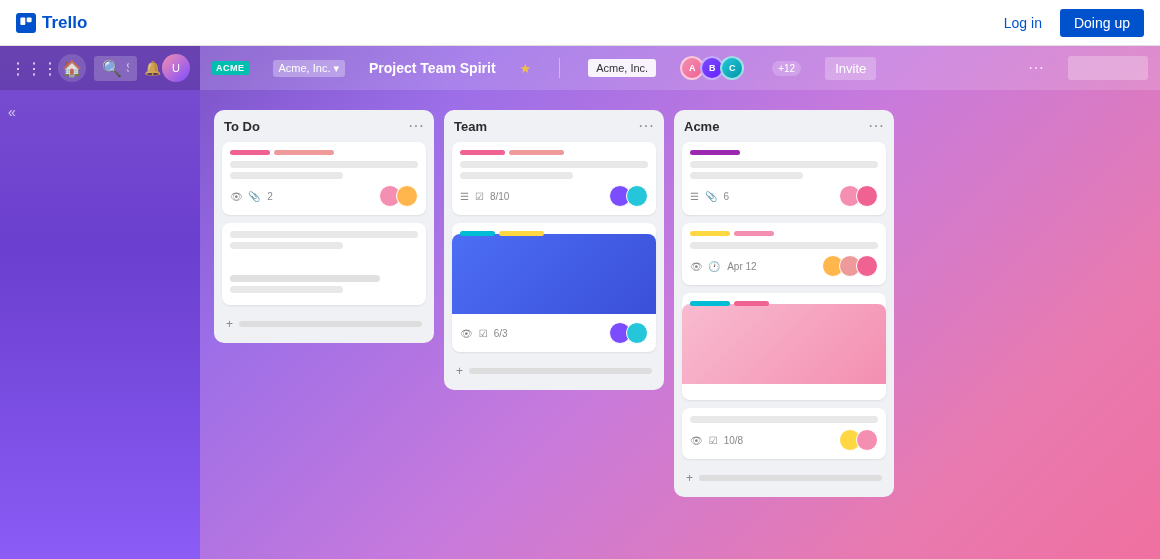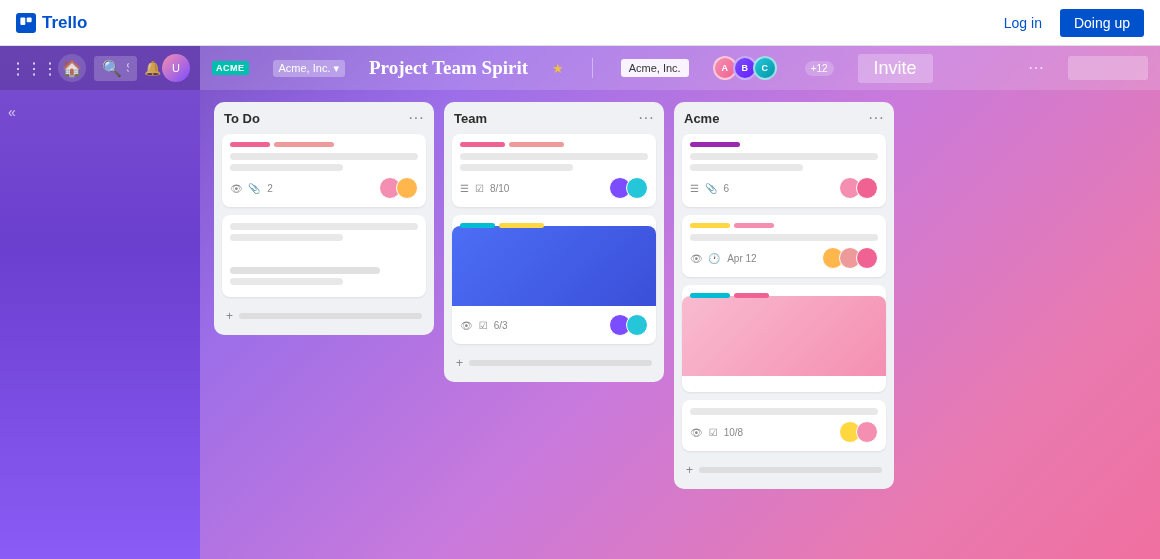--- a/index.html
+++ b/index.html
@@ -104,42 +104,42 @@
     .board-acme-badge {
       background: #00bfae; color: #fff; font-size: 9px; font-weight: 700;
       padding: 2px 4px; border-radius: 2px; letter-spacing: 0.5px;
     }
     .board-workspace-icon {
       background: rgba(255,255,255,0.3); border-radius: 3px;
       padding: 2px 6px; color: #fff; font-size: 11px; cursor: pointer;
       display: flex; align-items: center; gap: 3px;
     }
     .board-title {
-      color: #fff; font-weight: 700; font-size: 19px; font-family: Liberation Serif, serif;
+      color: #fff; font-weight: 700; font-size: 14px;
     }
     .board-star { color: #f0c040; font-size: 13px; cursor: pointer; }
     .board-divider { width: 1px; height: 20px; background: rgba(255,255,255,0.4); margin: 0 4px; }
     .board-workspace-btn {
       background: rgba(255,255,255,0.9); color: #333; font-size: 11px;
       border-radius: 3px; padding: 3px 8px; cursor: pointer; font-weight: 500;
     }
     .avatar-group { display: flex; }
     .avatar-sm {
       width: 24px; height: 24px; border-radius: 50%; border: 2px solid rgba(255,255,255,0.6);
       margin-left: -4px; object-fit: cover; display: flex; align-items: center; justify-content: center;
       font-size: 9px; color: #fff; font-weight: 600;
     }
     .avatar-sm:first-child { margin-left: 0; }
     .board-more-count {
       background: rgba(255,255,255,0.2); color: #fff; font-size: 10px;
       border-radius: 12px; padding: 2px 6px; margin-left: 4px;
     }
     .board-invite-btn {
-      background: rgba(255,255,255,0.25); color: #fff; font-size: 18px;
-      border-radius: 3px; padding: 4px 16px; cursor: pointer; border: none;
+      background: rgba(255,255,255,0.25); color: #fff; font-size: 13px;
+      border-radius: 3px; padding: 4px 10px; cursor: pointer; border: none;
     }
     .board-more-btn {
       color: rgba(255,255,255,0.8); font-size: 16px; cursor: pointer;
       margin-left: auto;
     }
     .board-search-box {
       background: rgba(255,255,255,0.25); border-radius: 3px; width: 80px; height: 24px;
     }
 
     
@@ -162,20 +162,21 @@
 
     
     .list {
       background: #f0f1f4;
       border-radius: 10px;
       width: 220px;
       flex-shrink: 0;
       padding: 8px;
       max-height: 460px;
       overflow-y: auto;
+      margin-top: 8px;
     }
     .list-header {
       display: flex; align-items: center; justify-content: space-between;
       margin-bottom: 8px; padding: 0 2px;
     }
     .list-title {
       font-weight: 700; font-size: 13px; color: #2d2d2d;
     }
     .list-menu-btn {
       color: #888; cursor: pointer; font-size: 16px; line-height: 1;

